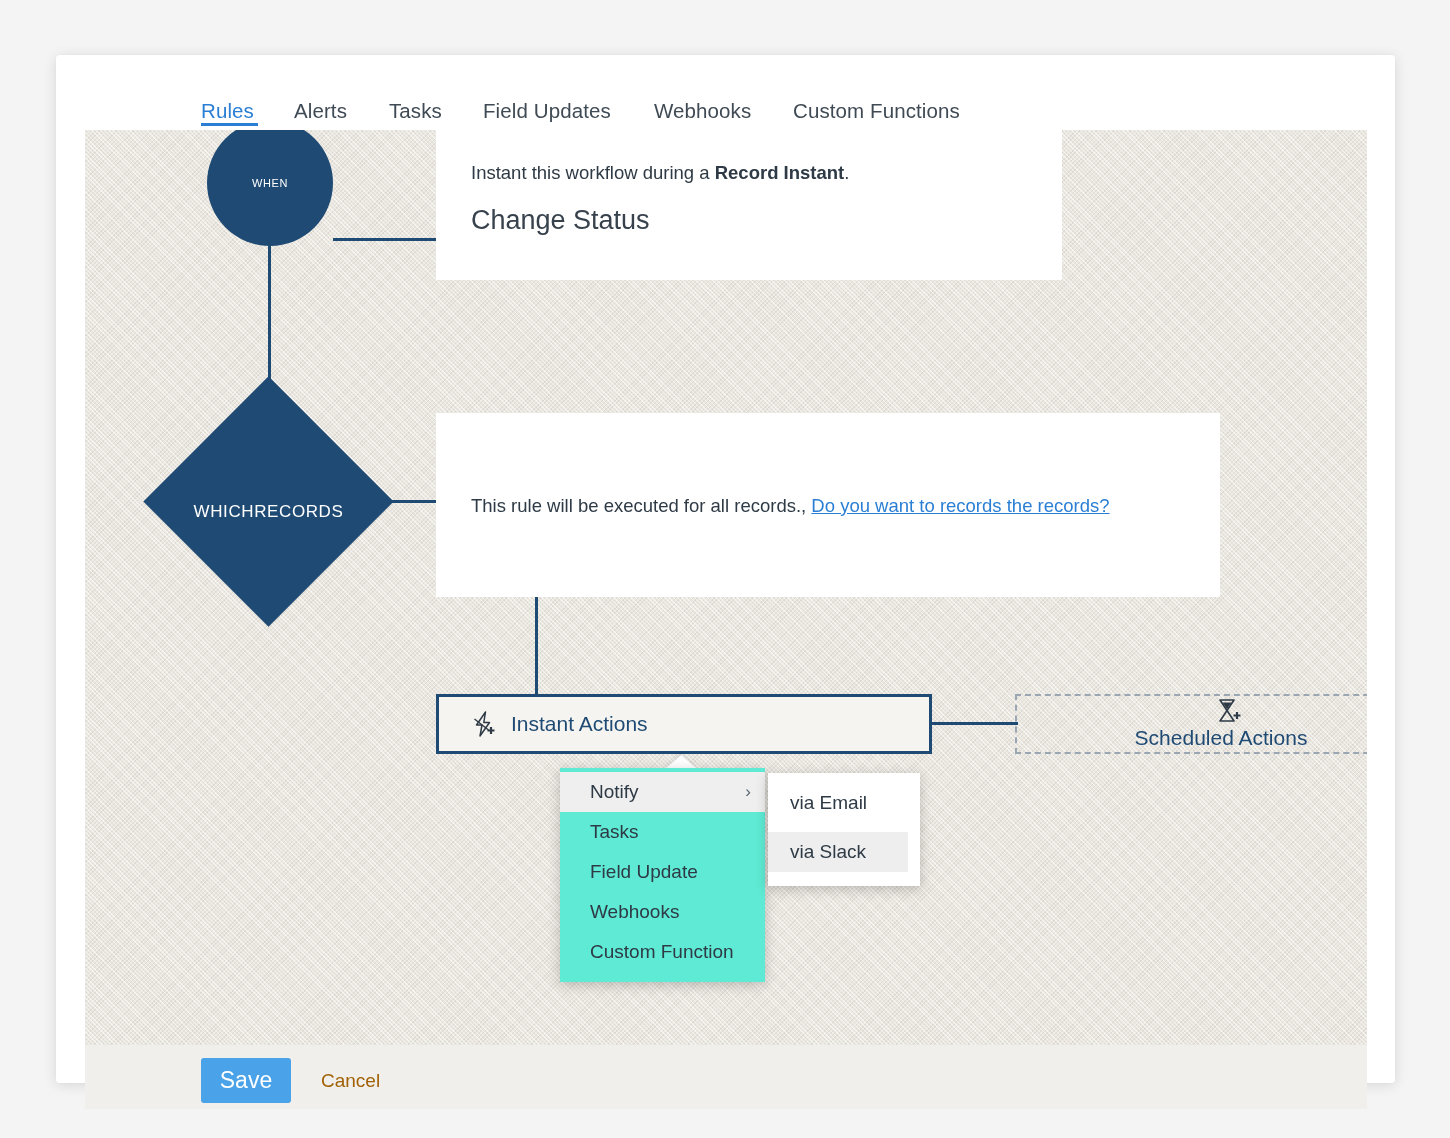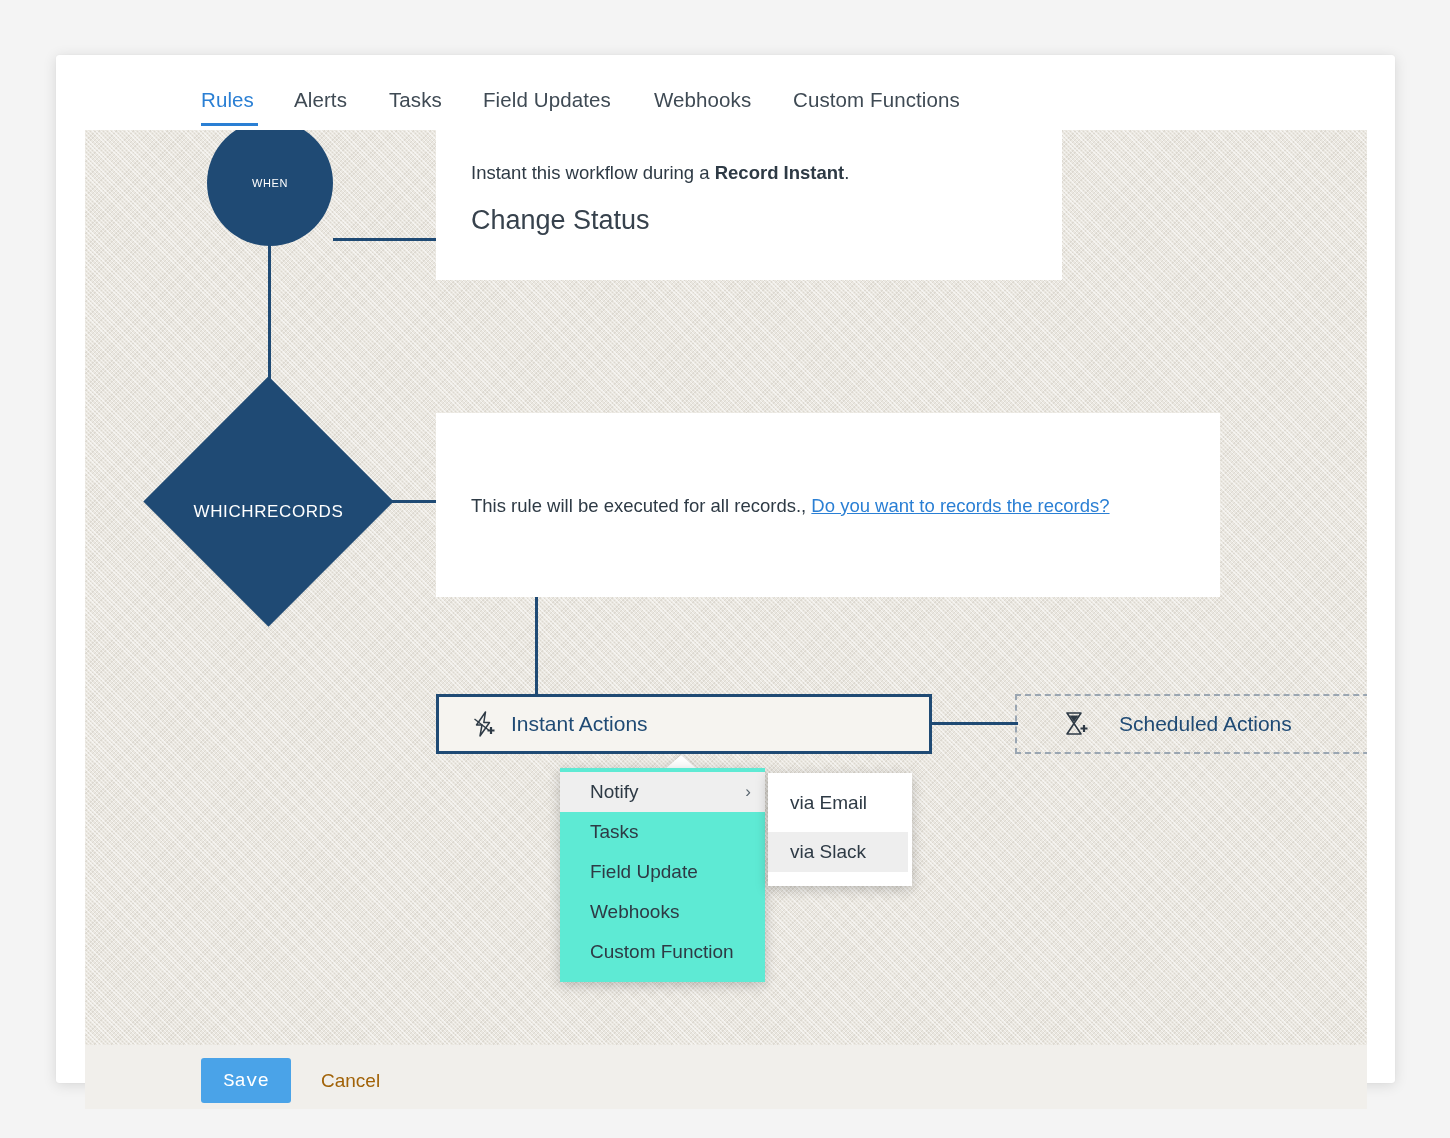--- a/index.html
+++ b/index.html
@@ -29,21 +29,21 @@
   
   #tabbar {
     position: absolute;
     left: 0;
     top: 0;
     width: 100%;
     height: 75px;
   }
   .tab {
     position: absolute;
-    top: 33px;
+    top: 44px;
     font-size: 20.5px;
     color: #3f4a54;
     white-space: nowrap;
     letter-spacing: 0.1px;
     cursor: pointer;
   }
   .tab.active {
     color: #2a7fd4;
   }
   .tab-underline {
@@ -197,20 +197,21 @@
     left: 930px;
     top: 564px;
     width: 384px;
     height: 60px;
     background: transparent;
     border: 2px dashed #9aa6b2;
     box-sizing: border-box;
     display: flex;
     align-items: center;
     cursor: pointer;
+    flex-direction: column;
   }
   .act-icon {
     margin-left: 30px;
     width: 30px;
     height: 30px;
     display: flex;
     align-items: center;
     justify-content: center;
   }
   #scheduled-actions .act-icon { margin-left: 44px; }
@@ -262,21 +263,21 @@
     font-size: 17px;
     color: #5a6670;
   }
   #submenu {
     position: absolute;
     left: 683px;
     top: 643px;
     width: 140px;
     background: #ffffff;
     box-shadow: 0 3px 12px rgba(0,0,0,0.22);
-    padding: 10px 4px 14px 0;
+    padding: 10px 12px 14px 0;
   }
   .submenu-item {
     height: 40px;
     line-height: 40px;
     padding-left: 22px;
     font-size: 19px;
     color: #2e3a45;
     cursor: pointer;
     white-space: nowrap;
   }
@@ -286,22 +287,22 @@
   #save-button {
     position: absolute;
     left: 116px;
     top: 13px;
     width: 90px;
     height: 45px;
     background: #4aa3e8;
     color: #ffffff;
     border: none;
     border-radius: 3px;
-    font-size: 19px;
-    font-family: Liberation Mono, monospace;
+    font-size: 23px;
+    font-family: Liberation Sans, sans-serif;
     cursor: pointer;
   }
   #cancel-button {
     position: absolute;
     left: 236px;
     top: 13px;
     height: 45px;
     line-height: 45px;
     font-size: 19px;
     color: #a16207;

